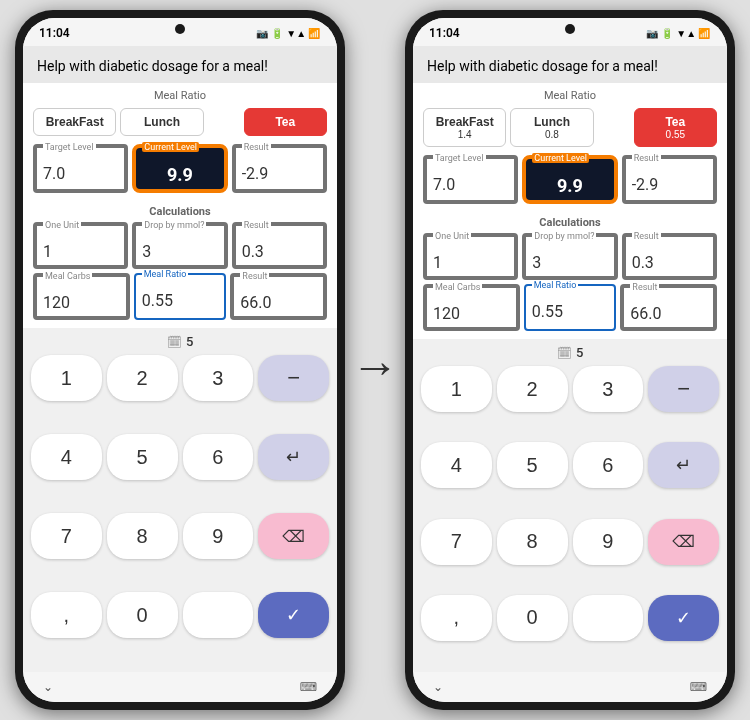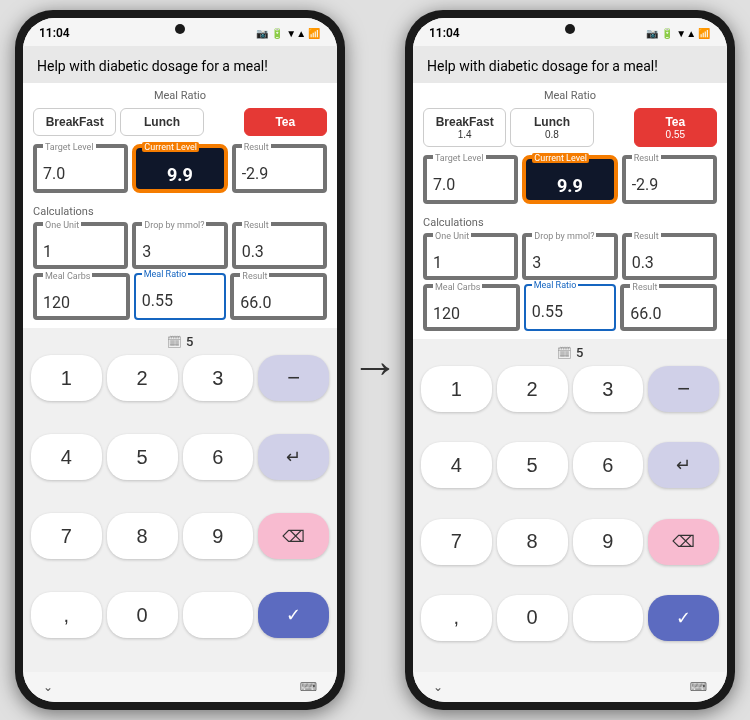--- a/index.html
+++ b/index.html
@@ -186,21 +186,23 @@
       color: #1565c0;
     }
 
     .calculations-section {
       padding: 4px 10px;
     }
 
     .divider-label {
       font-size: 11px;
       color: #666;
+      text-align: center;
       margin-bottom: 4px;
+      font-weight: bold;
     }
 
     .keyboard-section {
       flex: 1;
       background: #f0f0f0;
       padding: 6px 8px;
       display: flex;
       flex-direction: column;
     }
 

